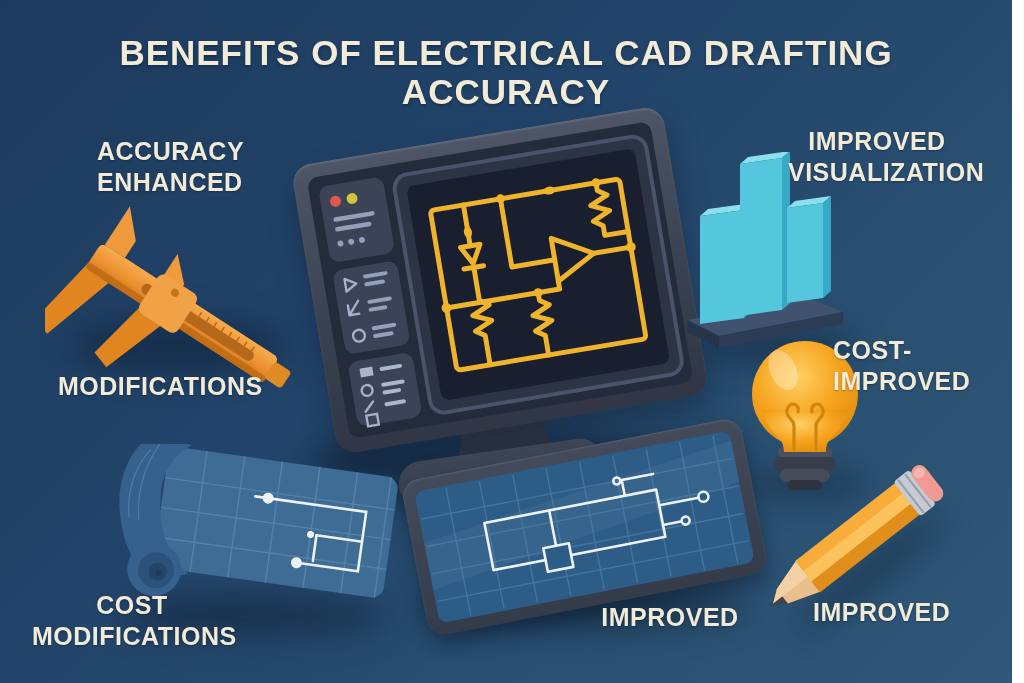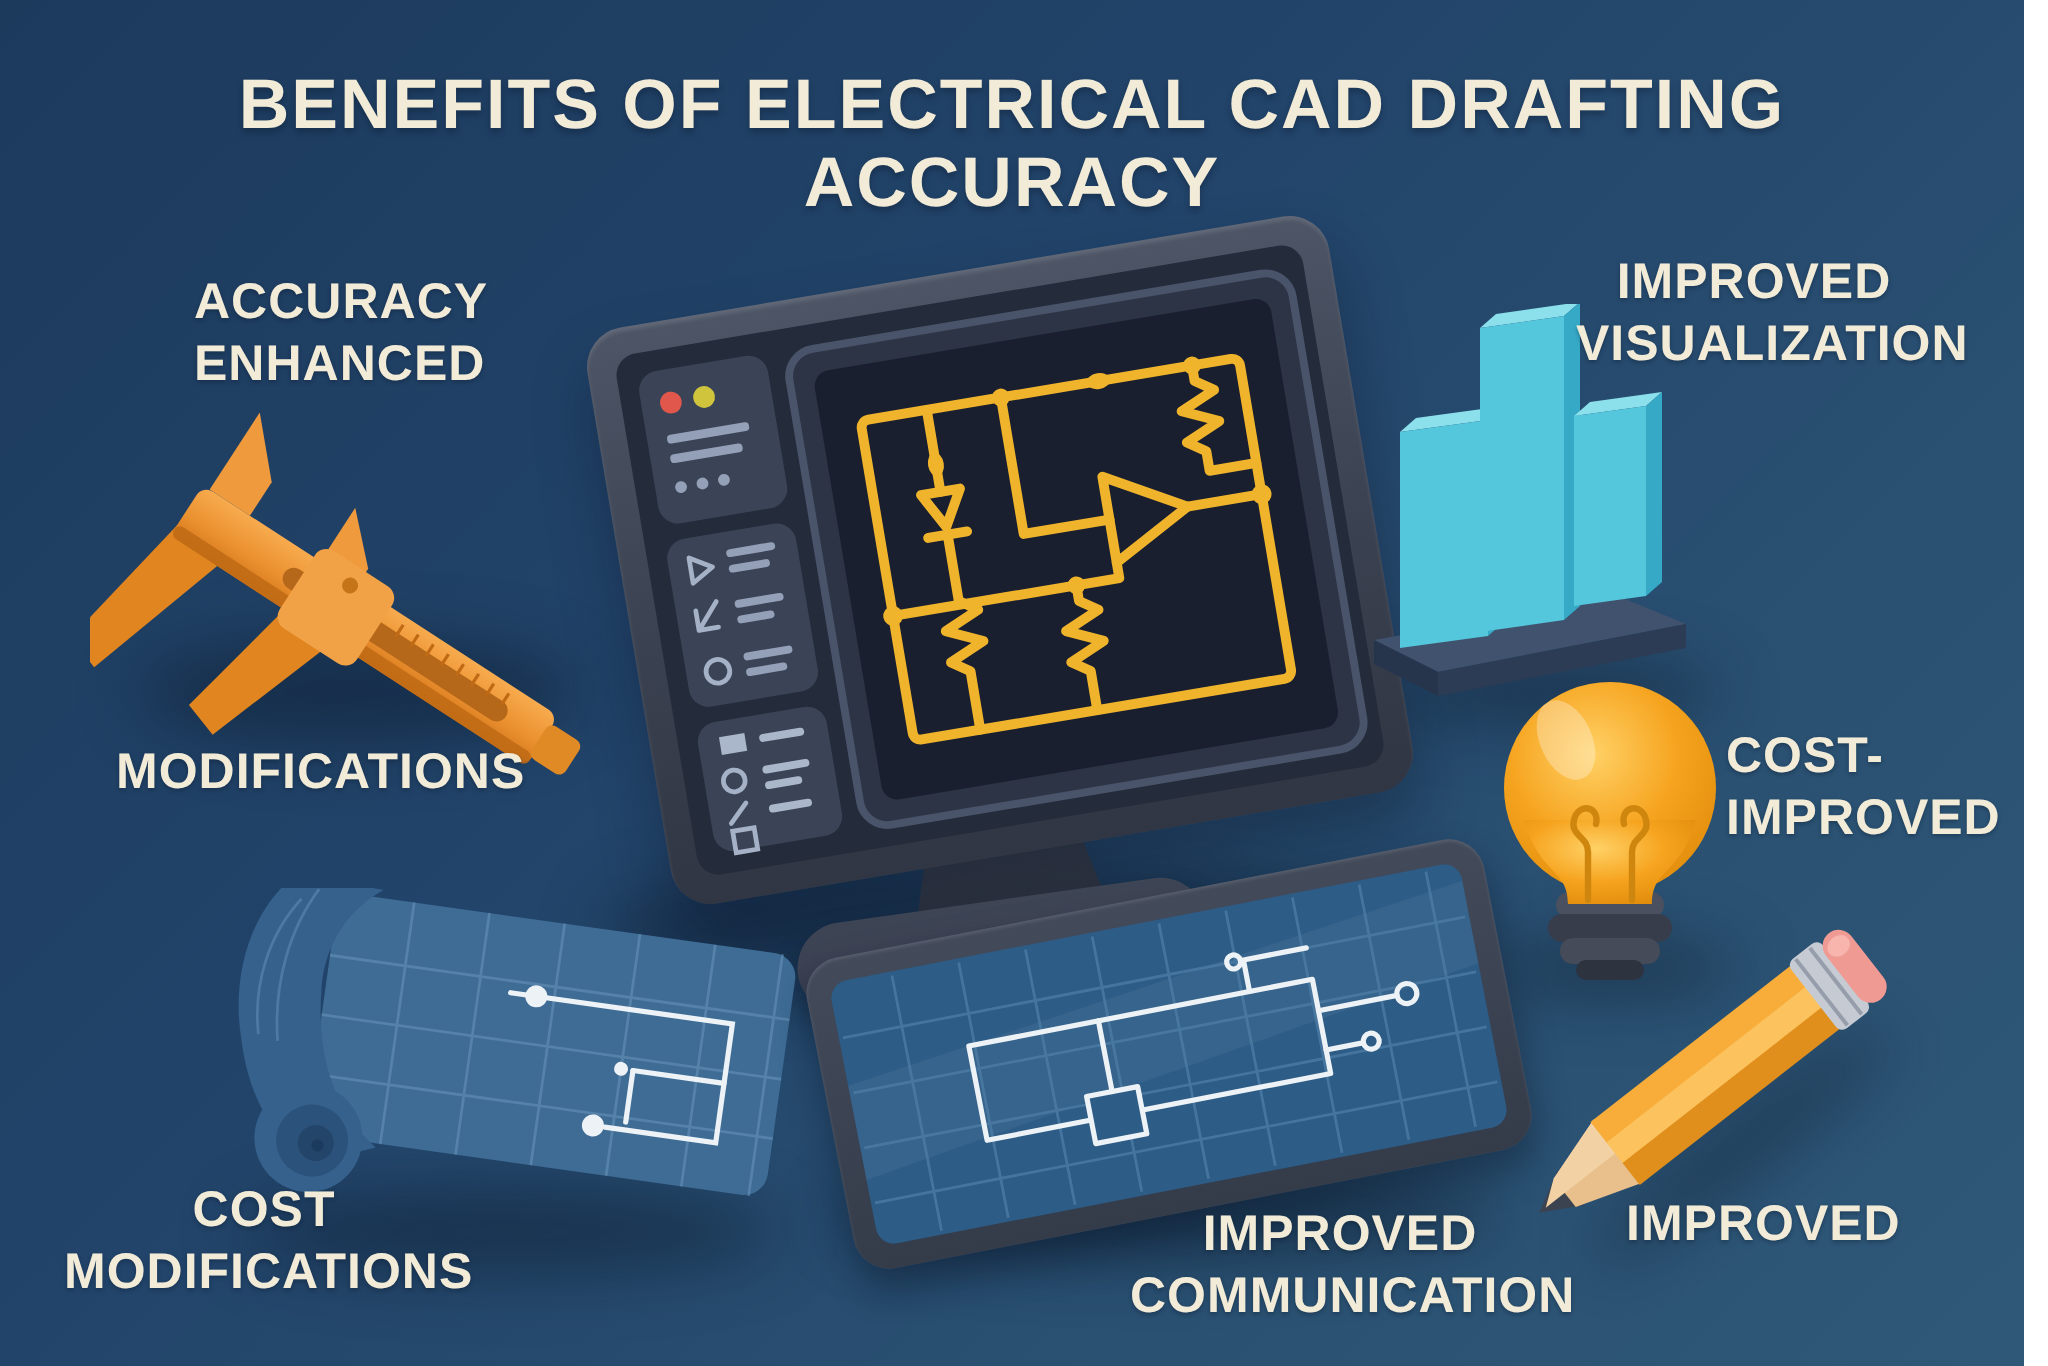--- a/index.html
+++ b/index.html
@@ -269,28 +269,27 @@
     <div>MODIFICATIONS</div>
   </div>
 
   <div class="label center" style="left:32px;top:590px;width:200px;">
     <div>COST</div>
     <div>MODIFICATIONS</div>
   </div>
 
   <div class="label center" style="left:565px;top:602px;width:210px;">
     <div>IMPROVED</div>
-    <div>COMMUNICATION</div>
   </div>
 
   <div class="label" style="left:813px;top:597px;">
     <div>IMPROVED</div>
   </div>
 
-  <div class="label" style="left:863px;top:335px;margin-top:28px;">
+  <div class="label" style="left:833px;top:335px;">
     <div>COST-</div>
     <div>IMPROVED</div>
   </div>
 
   <div class="label center" style="left:788px;top:126px;width:178px;">
     <div>IMPROVED</div>
     <div>VISUALIZATION</div>
   </div>
 
 </div>

